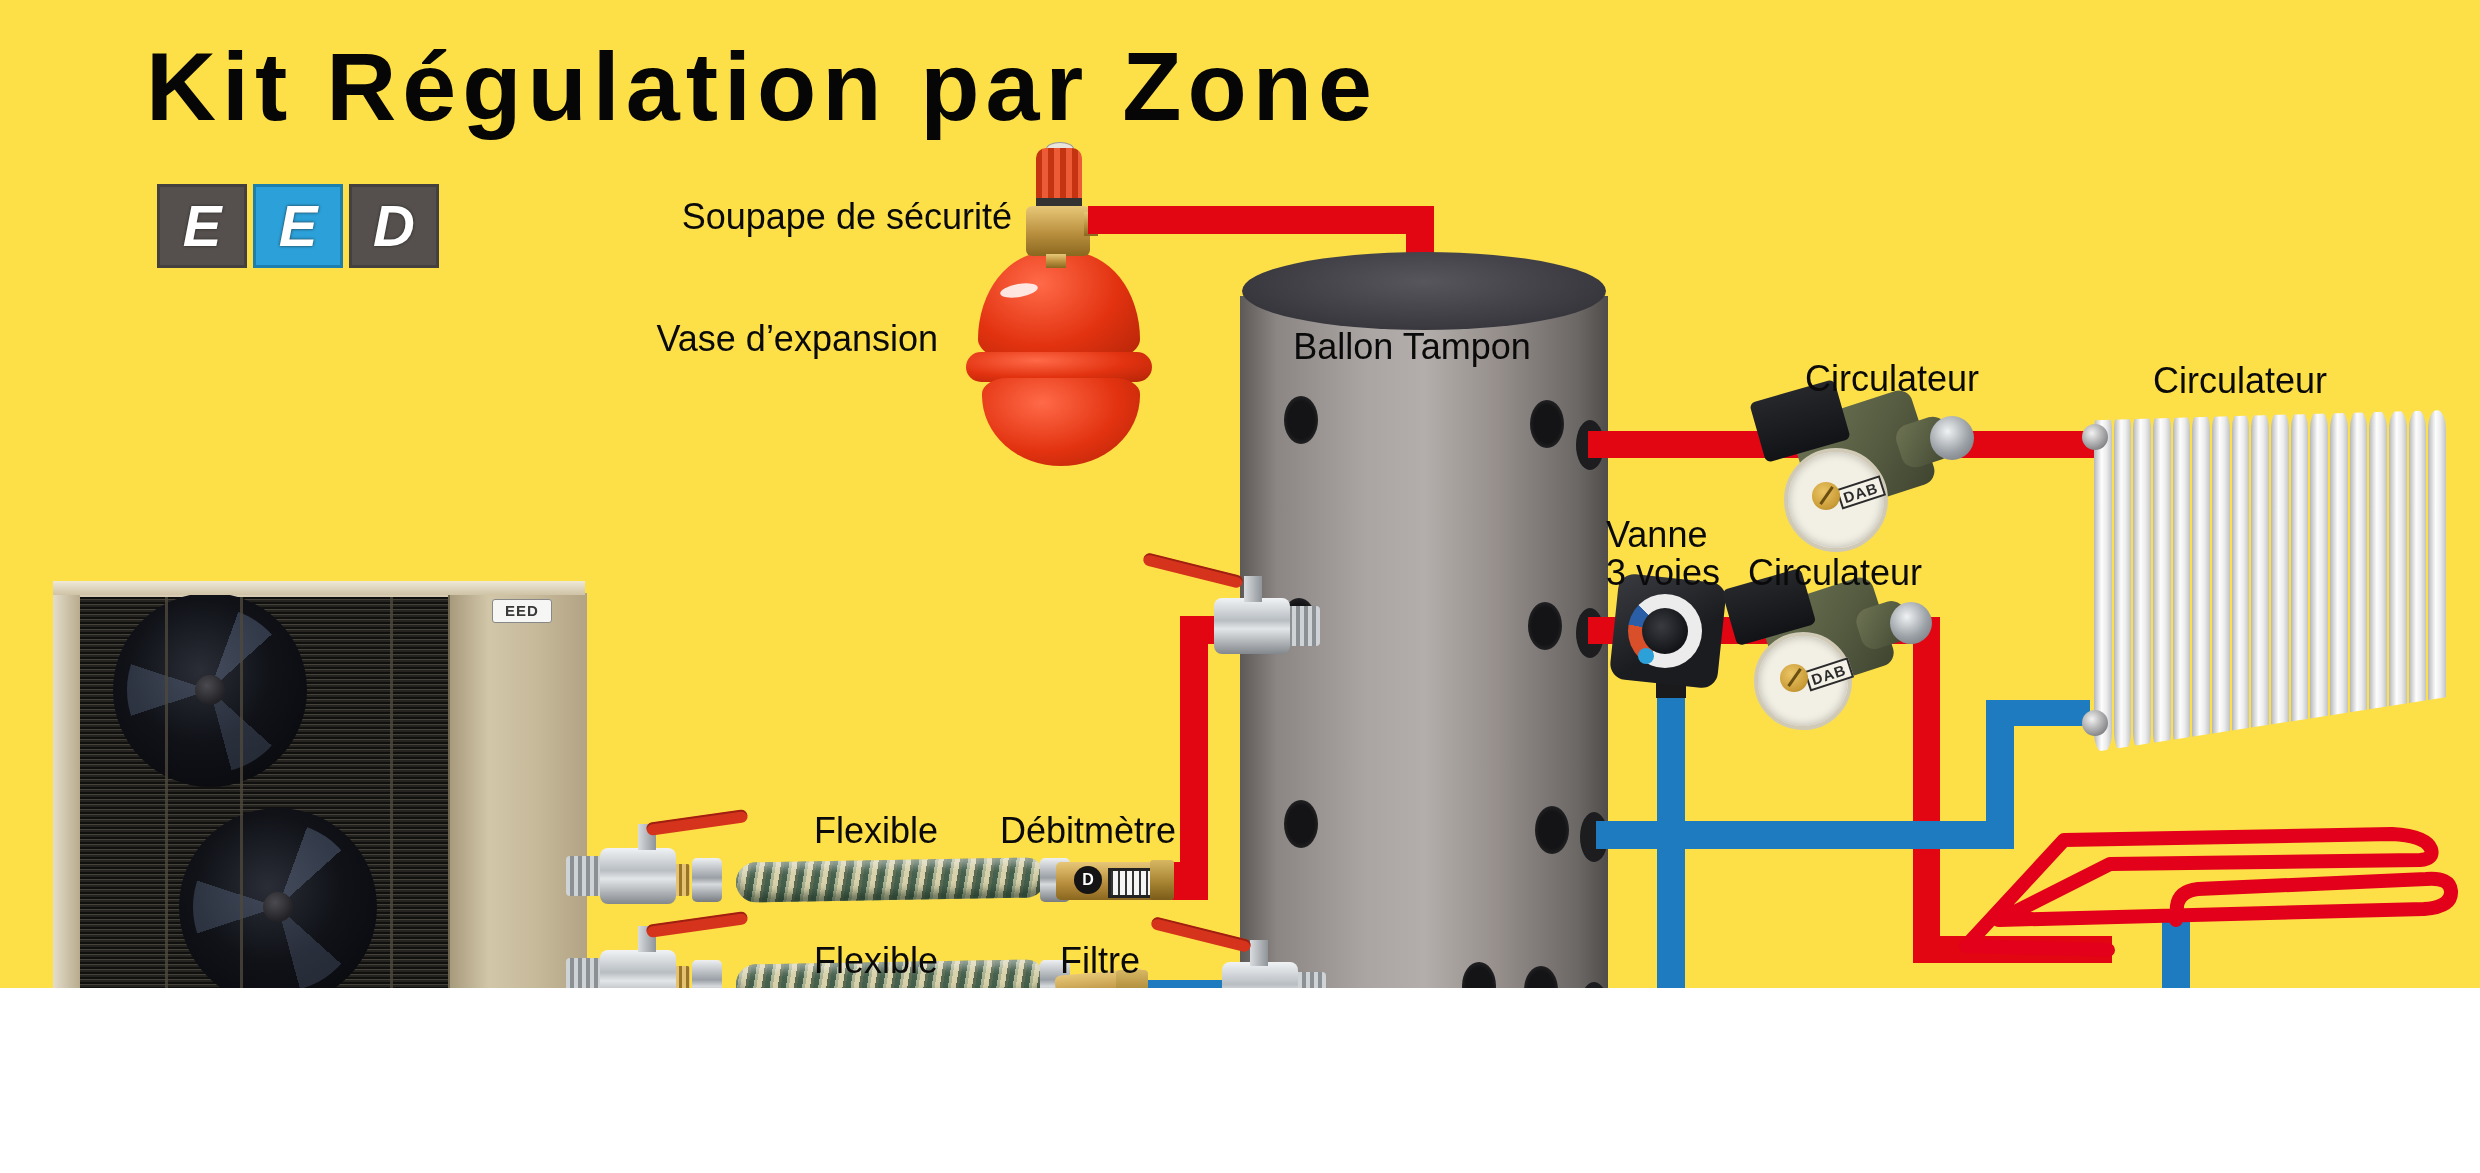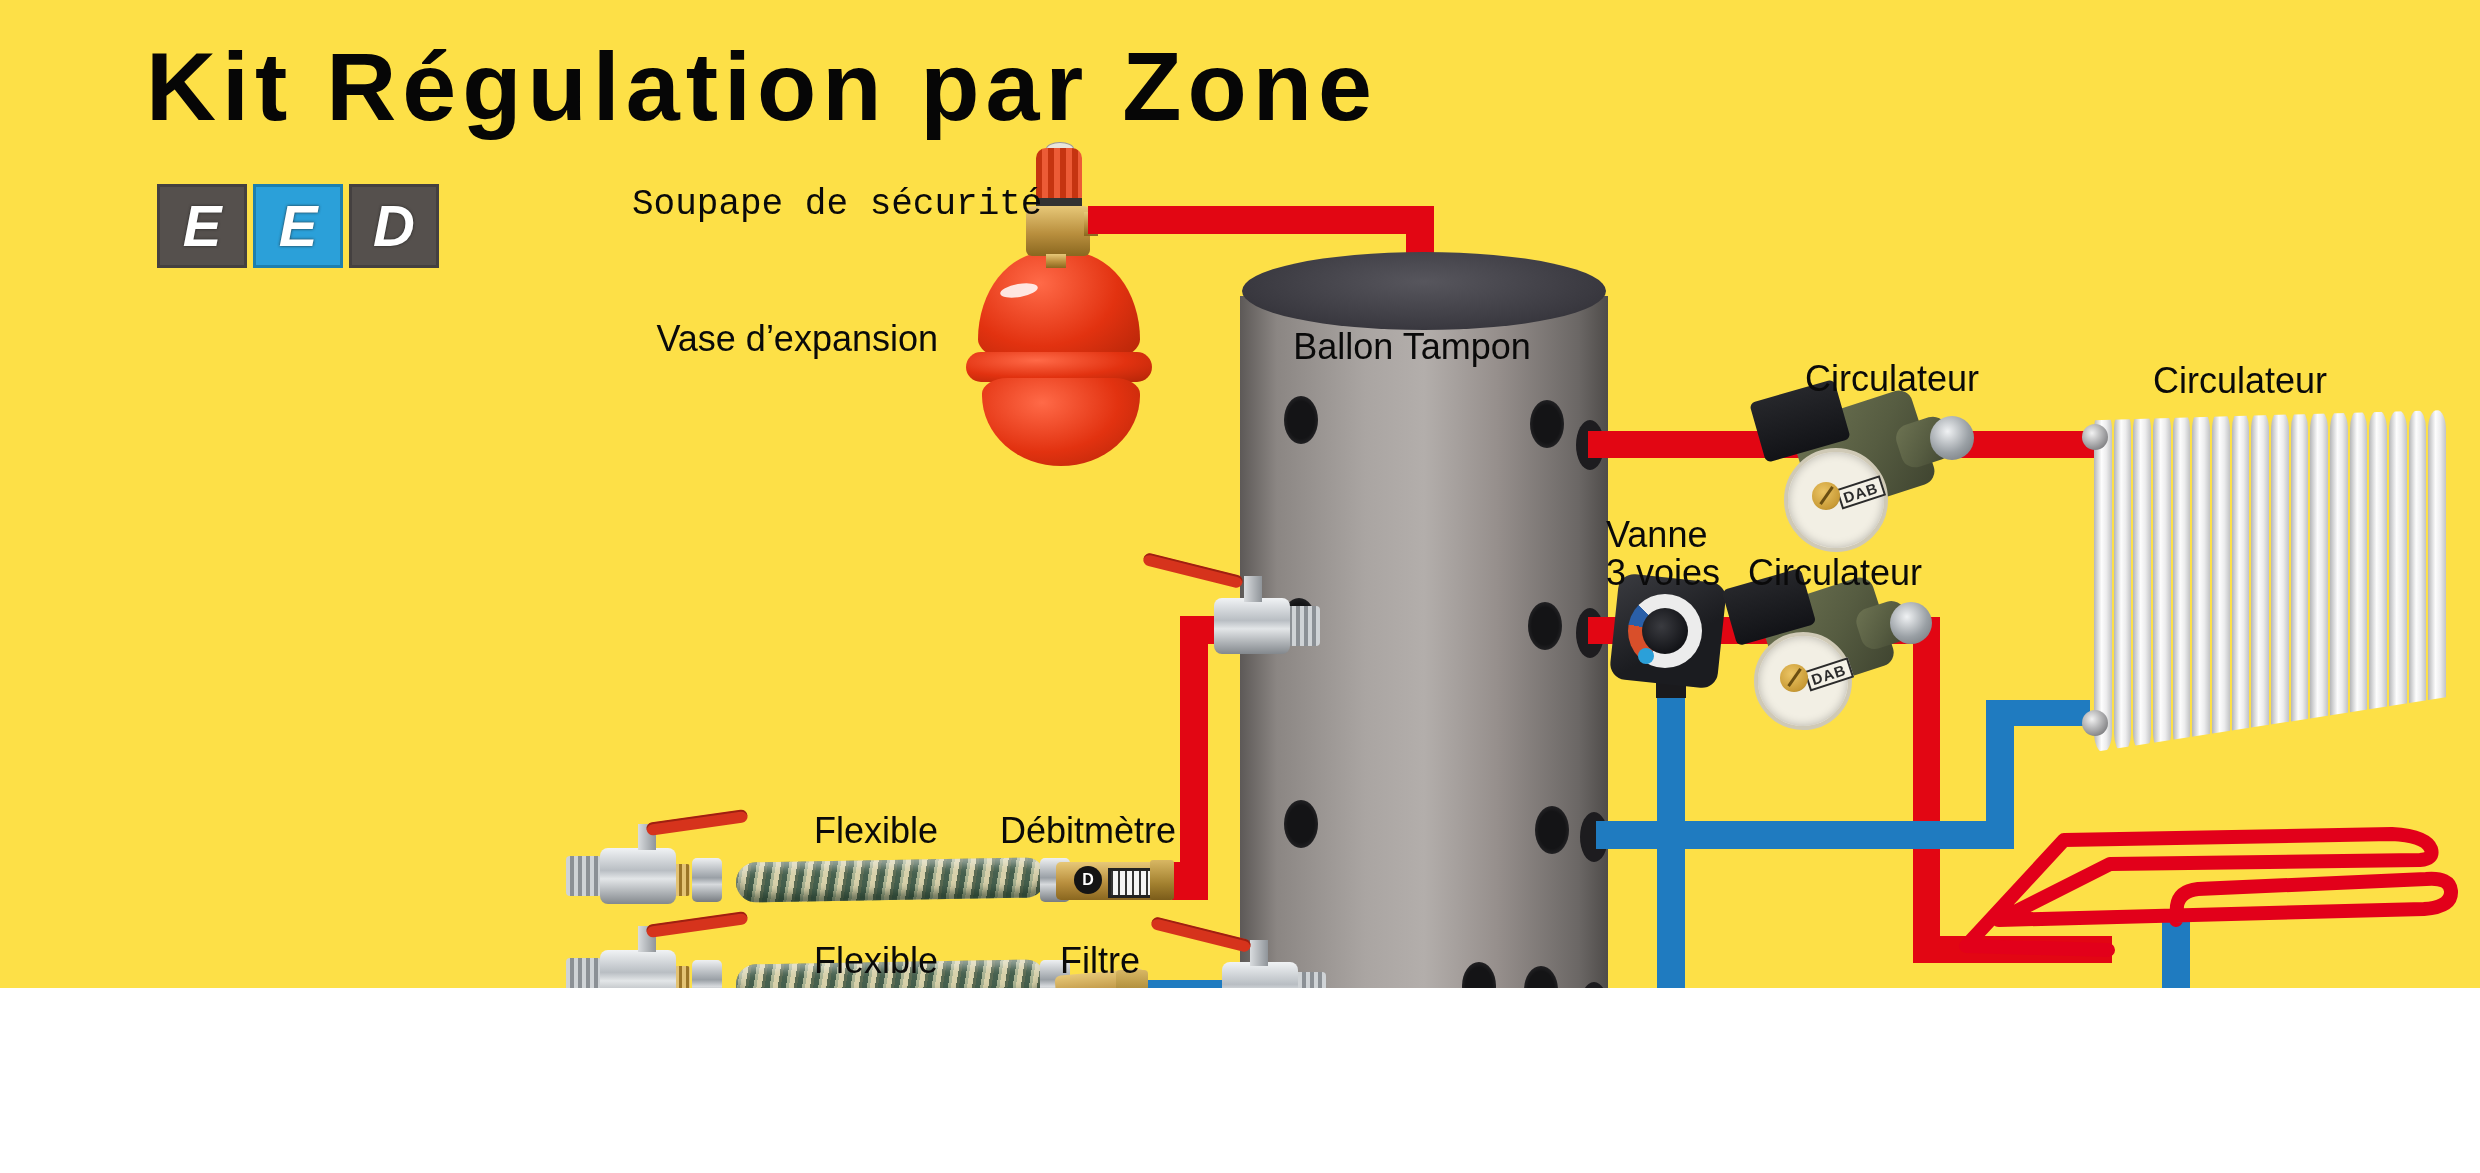--- a/index.html
+++ b/index.html
@@ -224,20 +224,33 @@
     <div class="rcol"></div>
       <div class="rcol"></div>
       <div class="rcol"></div>
       <div class="rcol"></div>
     <div class="rcol"></div>
       <div class="rcol"></div>
   </div>
   <div class="rfit" style="left:2082px;top:424px;z-index:6;"></div>
   <div class="rfit" style="left:2082px;top:710px;z-index:6;"></div>
 
+  <div class="abs" id="pac" style="z-index:5;">
+    <div class="abs" id="pac-left"></div>
+    <div class="abs" id="pac-grille"></div>
+    <div class="fan" style="left:60px;top:12px;width:194px;height:194px;"></div>
+    <div class="fan" style="left:126px;top:227px;width:198px;height:198px;"></div>
+    <div class="grail" style="left:112px;"></div>
+    <div class="grail" style="left:187px;"></div>
+    <div class="grail" style="left:337px;"></div>
+    <div class="abs" id="pac-panel"></div>
+    <div class="abs" id="pac-top"></div>
+    <div class="abs" id="pac-bottom"></div>
+    <div class="abs" id="pac-badge">EED</div>
+  </div>
   <div class="foot" style="left:85px;top:1014px;width:128px;height:60px;z-index:5;"></div>
   <div class="foot" style="left:434px;top:1014px;width:112px;height:60px;z-index:5;"></div>
 
   <div class="hose" style="left:736px;top:860px;width:310px;transform:rotate(-1deg);z-index:6;"></div>
   <div class="collar" style="left:692px;top:858px;z-index:6;"></div>
   <div class="collar" style="left:1040px;top:858px;z-index:6;"></div>
   <div class="nipple" style="left:668px;top:864px;z-index:6;"></div>
   <div class="vthread" style="left:566px;top:856px;z-index:6;"></div>
   <div class="vbody" style="left:600px;top:848px;z-index:6;"></div>
   <div class="vstem" style="left:638px;top:824px;z-index:6;"></div>
@@ -290,21 +303,21 @@
   <div class="pump" style="left:1722px;top:578px;width:210px;height:160px;z-index:6;">
     <div class="pbody" style="left:46px;top:12px;width:118px;height:92px;transform:rotate(-18deg);"></div>
     <div class="pbody" style="left:136px;top:26px;width:50px;height:42px;transform:rotate(-18deg);"></div>
     <div class="pbox" style="left:6px;top:0;width:82px;height:58px;transform:rotate(-16deg);"></div>
     <div class="pdisc" style="left:32px;top:54px;width:90px;height:90px;"></div>
     <div class="pdab" style="left:84px;top:86px;">DAB</div>
     <div class="pknob" style="left:58px;top:86px;"></div>
     <div class="pflange" style="left:168px;top:24px;width:42px;height:42px;"></div>
   </div>
 
-  <div class="label r" style="left:632px;top:184px;width:380px;z-index:8;font-family:Liberation Mono, monospace;">Soupape de sécurité</div>
+  <div class="label r" style="left:632px;top:196px;width:380px;z-index:8;">Soupape de sécurité</div>
   <div class="label r" style="left:622px;top:318px;width:316px;z-index:8;">Vase d’expansion</div>
   <div class="label c" style="left:1284px;top:326px;width:256px;z-index:8;">Ballon Tampon</div>
   <div class="label c" style="left:1790px;top:358px;width:204px;z-index:8;">Circulateur</div>
   <div class="label" style="left:1606px;top:514px;z-index:8;">Vanne</div>
   <div class="label" style="left:1606px;top:552px;z-index:8;">3 voies</div>
   <div class="label" style="left:1748px;top:552px;z-index:8;">Circulateur</div>
   <div class="label c" style="left:2140px;top:360px;width:200px;z-index:8;">Circulateur</div>
   <div class="label c" style="left:806px;top:810px;width:140px;z-index:8;">Flexible</div>
   <div class="label c" style="left:976px;top:810px;width:200px;z-index:8;text-align:right;">Débitmètre</div>
   <div class="label c" style="left:806px;top:940px;width:140px;z-index:8;">Flexible</div>

